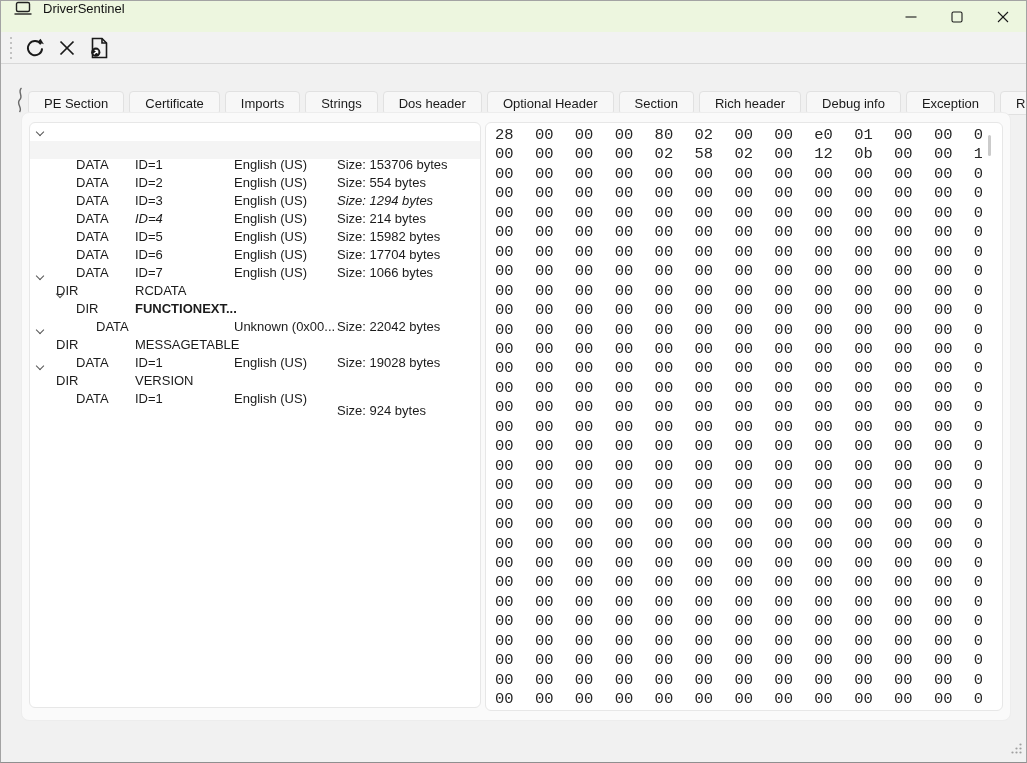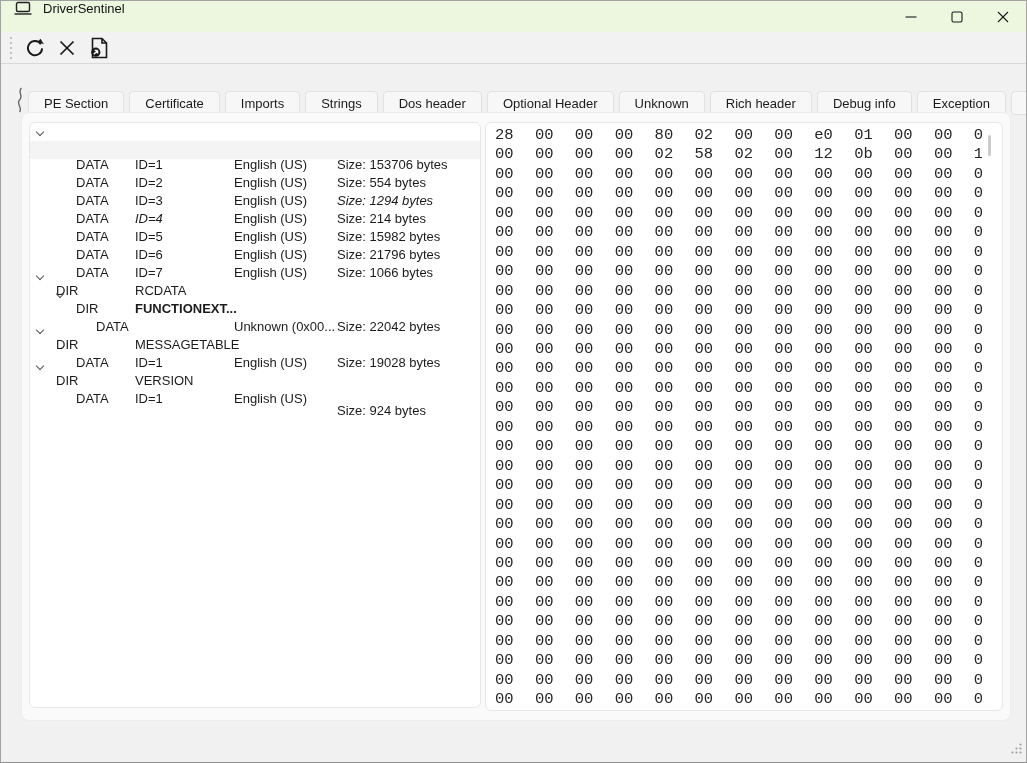--- a/index.html
+++ b/index.html
@@ -157,21 +157,21 @@
       <path d="M6.5 1 C2 5 9 9 4.5 13 C1 17 8 21 4.5 25" fill="none" stroke="#6a6a6a" stroke-width="1.4"></path>
     </svg>
   </span>
   <span style="display:flex;align-items:flex-end;gap:5px;">
       <div class="tab">PE Section</div>
       <div class="tab">Certificate</div>
       <div class="tab">Imports</div>
       <div class="tab">Strings</div>
       <div class="tab">Dos header</div>
       <div class="tab">Optional Header</div>
-      <div class="tab">Unknown</div>
+      <div class="tab">Section</div>
       <div class="tab">Rich header</div>
       <div class="tab">Debug info</div>
       <div class="tab">Exception</div>
       <div class="tab">Relocation</div>
     </span>
   <span class="tab-spacer"></span>
 
 </div>
 
 <div class="pane"></div>
@@ -212,21 +212,21 @@
       <div class="trow">
         <span class="tcell" style="left: 46px;">DATA</span>
         <span class="tcell" style="left: 105px;">ID=5</span>
         <span class="tcell" style="left: 204px;">English (US)</span>
         <span class="tcell" style="left: 307px;">Size: 15982 bytes</span>
       </div>
       <div class="trow">
         <span class="tcell" style="left: 46px;">DATA</span>
         <span class="tcell" style="left: 105px;">ID=6</span>
         <span class="tcell" style="left: 204px;">English (US)</span>
-        <span class="tcell" style="left: 307px;">Size: 21796 bytes</span>
+        <span class="tcell" style="left: 307px;">Size: 17704 bytes</span>
       </div>
       <div class="trow">
         <span class="tcell" style="left: 46px;">DATA</span>
         <span class="tcell" style="left: 105px;">ID=7</span>
         <span class="tcell" style="left: 204px;">English (US)</span>
         <span class="tcell" style="left: 307px;">Size: 1066 bytes</span>
       </div>
       <div class="trow">
         <span class="chev" style="left: 7px;"></span>
         <span class="tcell" style="left: 26px;">DIR</span>

